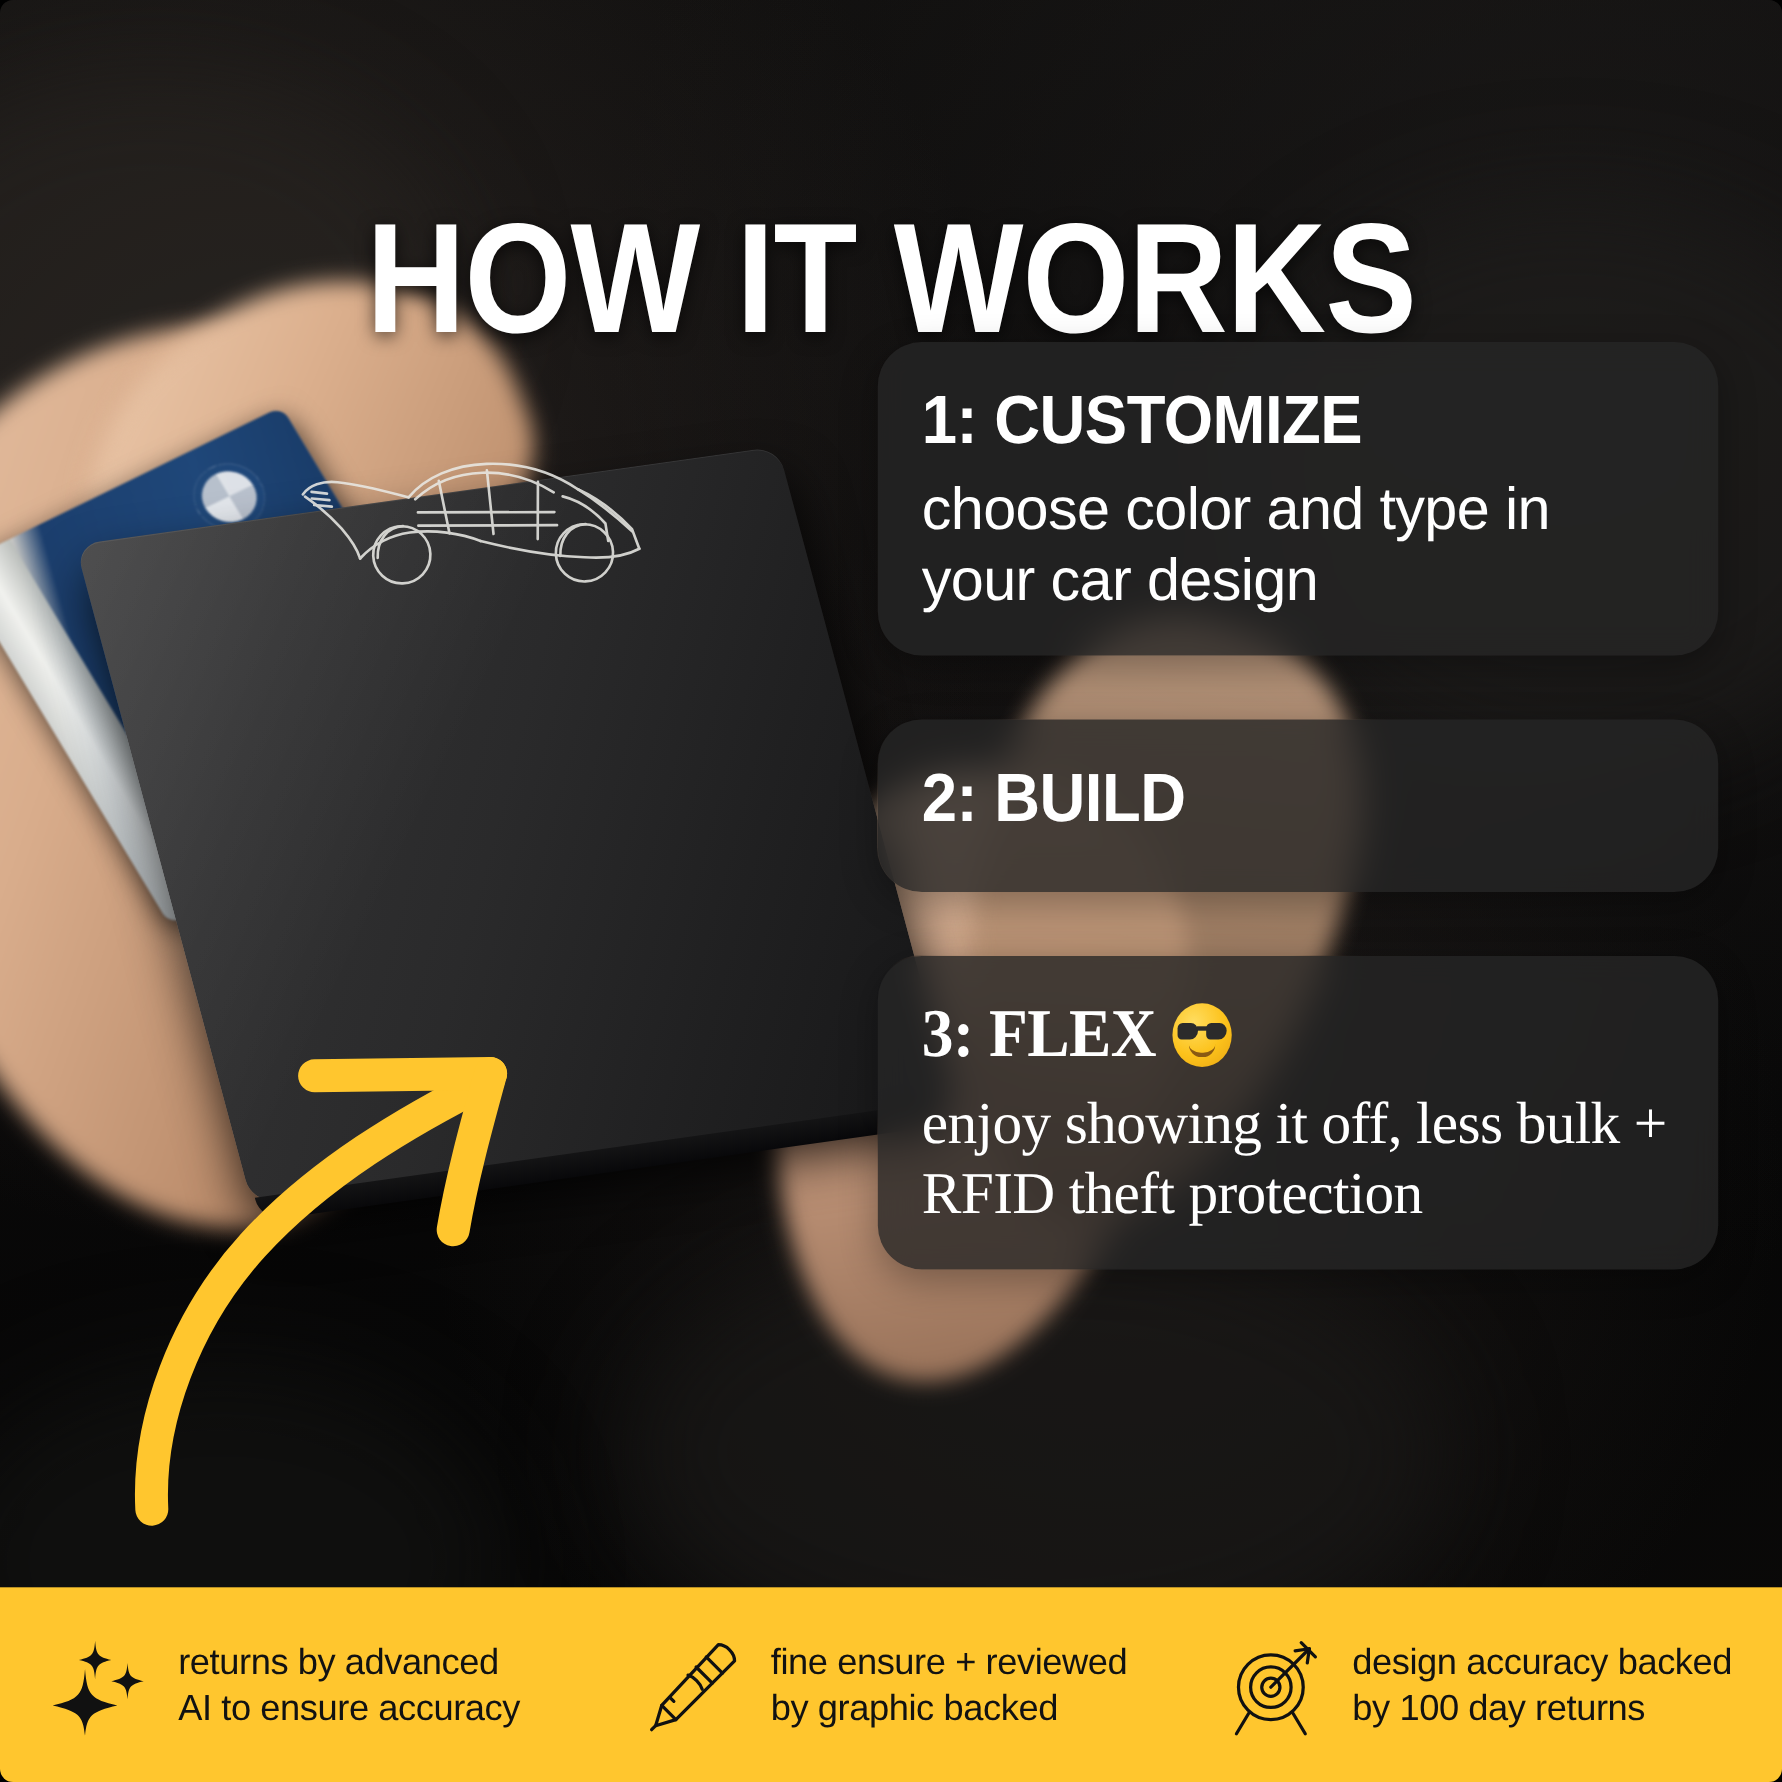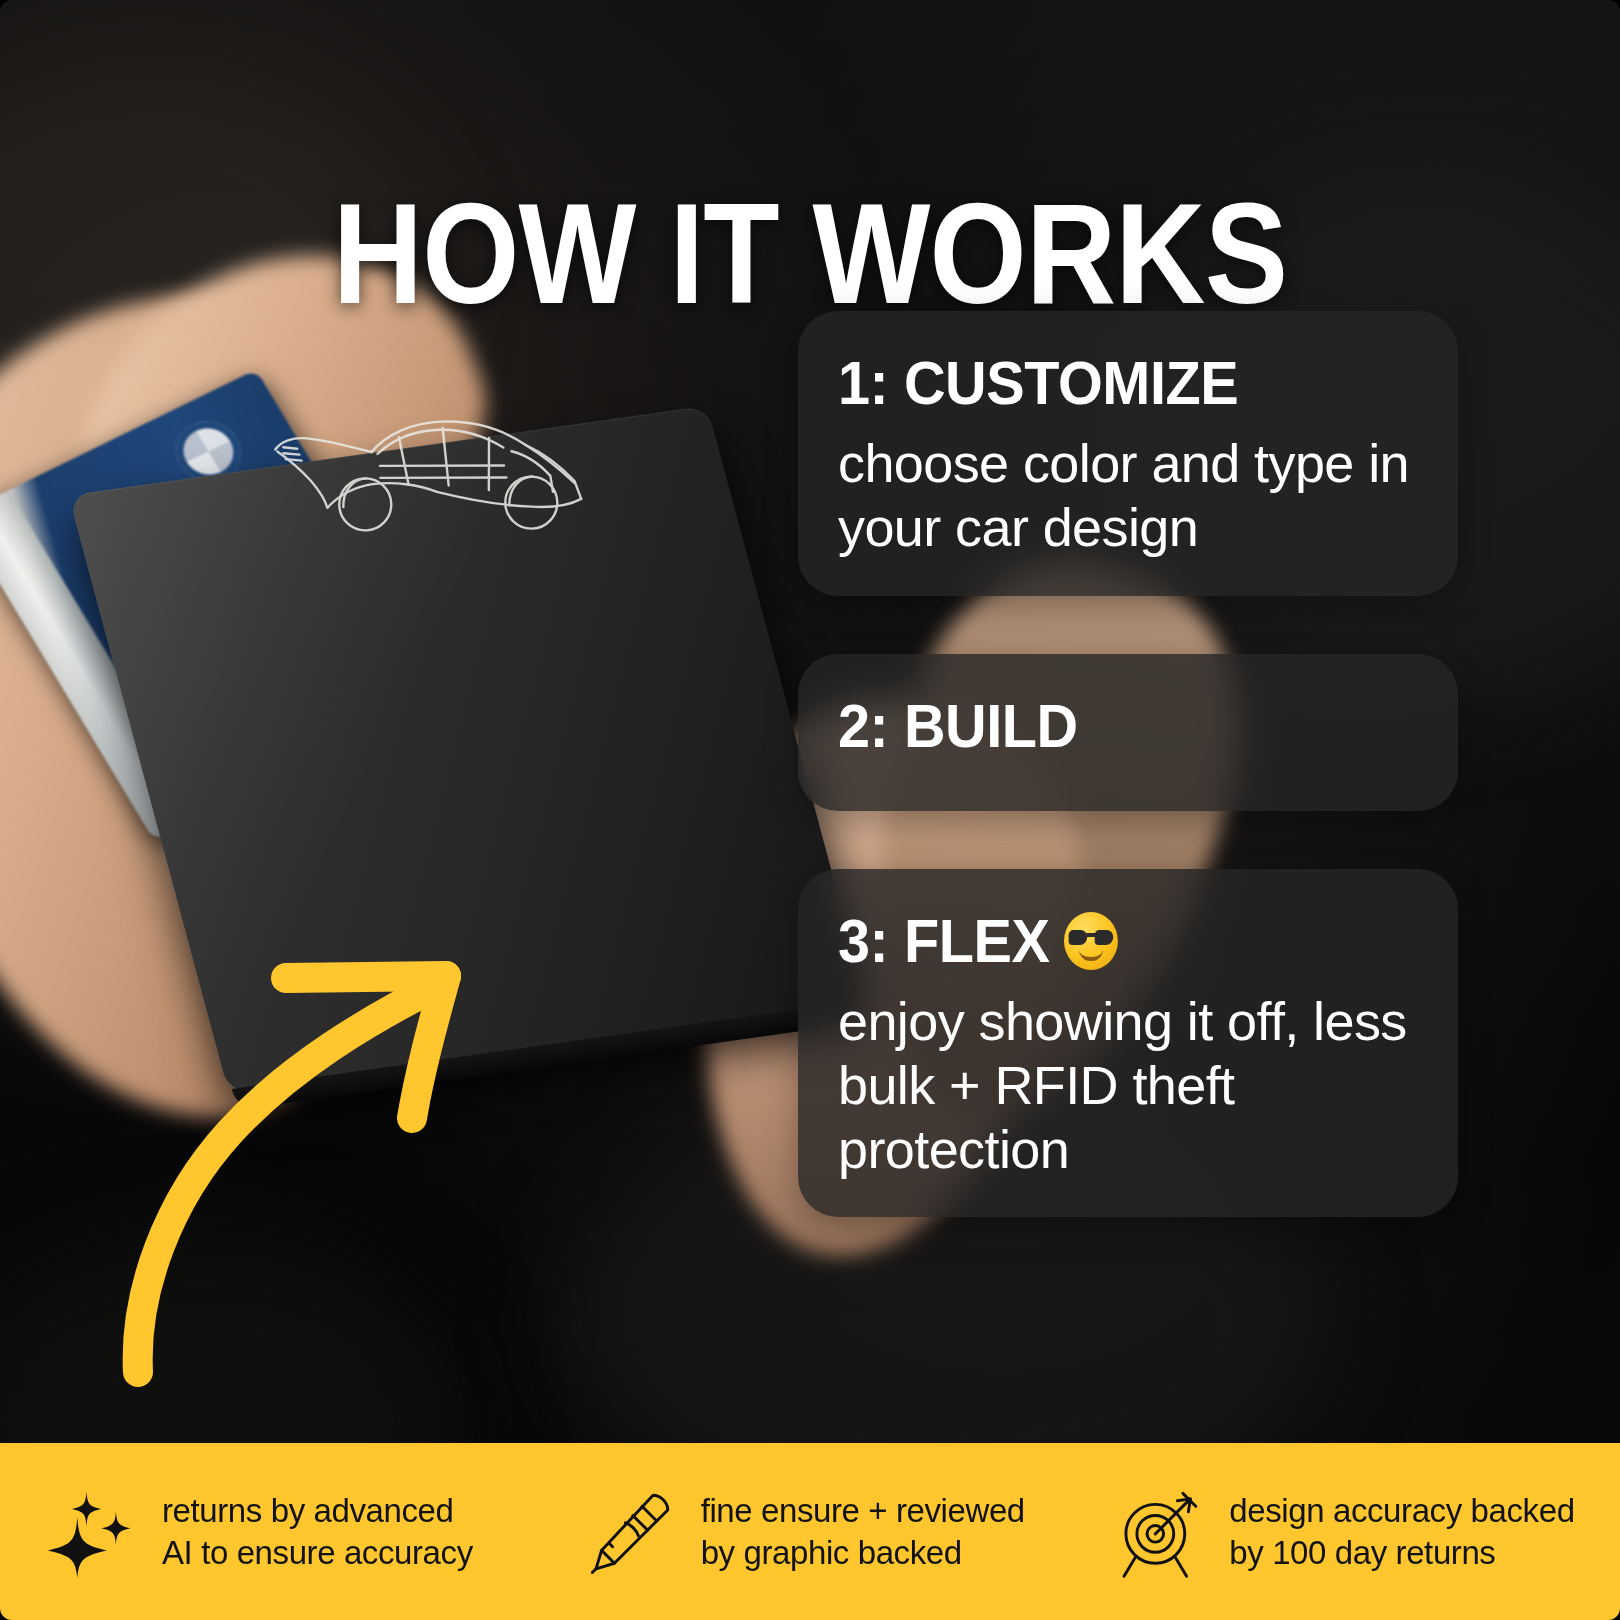--- a/index.html
+++ b/index.html
@@ -113,30 +113,30 @@
     text-shadow:0 3px 18px rgba(0,0,0,.65);
     white-space:nowrap;
   }
 
   
   .cards{
     position:absolute;left:798px;top:311px;width:764px;
   }
   .card{
     position:relative;
-    width:660px;
+    width:764px;
     background:rgba(38,38,38,.80);
     backdrop-filter:blur(14px);
     -webkit-backdrop-filter:blur(14px);
     border-radius:40px;
     padding:40px 40px 36px 40px;
     margin-bottom:58px;
     box-shadow:0 10px 34px rgba(0,0,0,.30);
   }
-  .card:last-child{margin-bottom:0;}
+  .card:last-child{margin-bottom:0;font-family:Liberation Serif, serif;}
   .card-heading{
     color:#fff;
     font-weight:700;
     font-size:62px;
     line-height:1.02;
     letter-spacing:-0.5px;
     margin:0 0 18px 0;
     transform:scaleX(.93);
     transform-origin:left center;
     white-space:nowrap;

